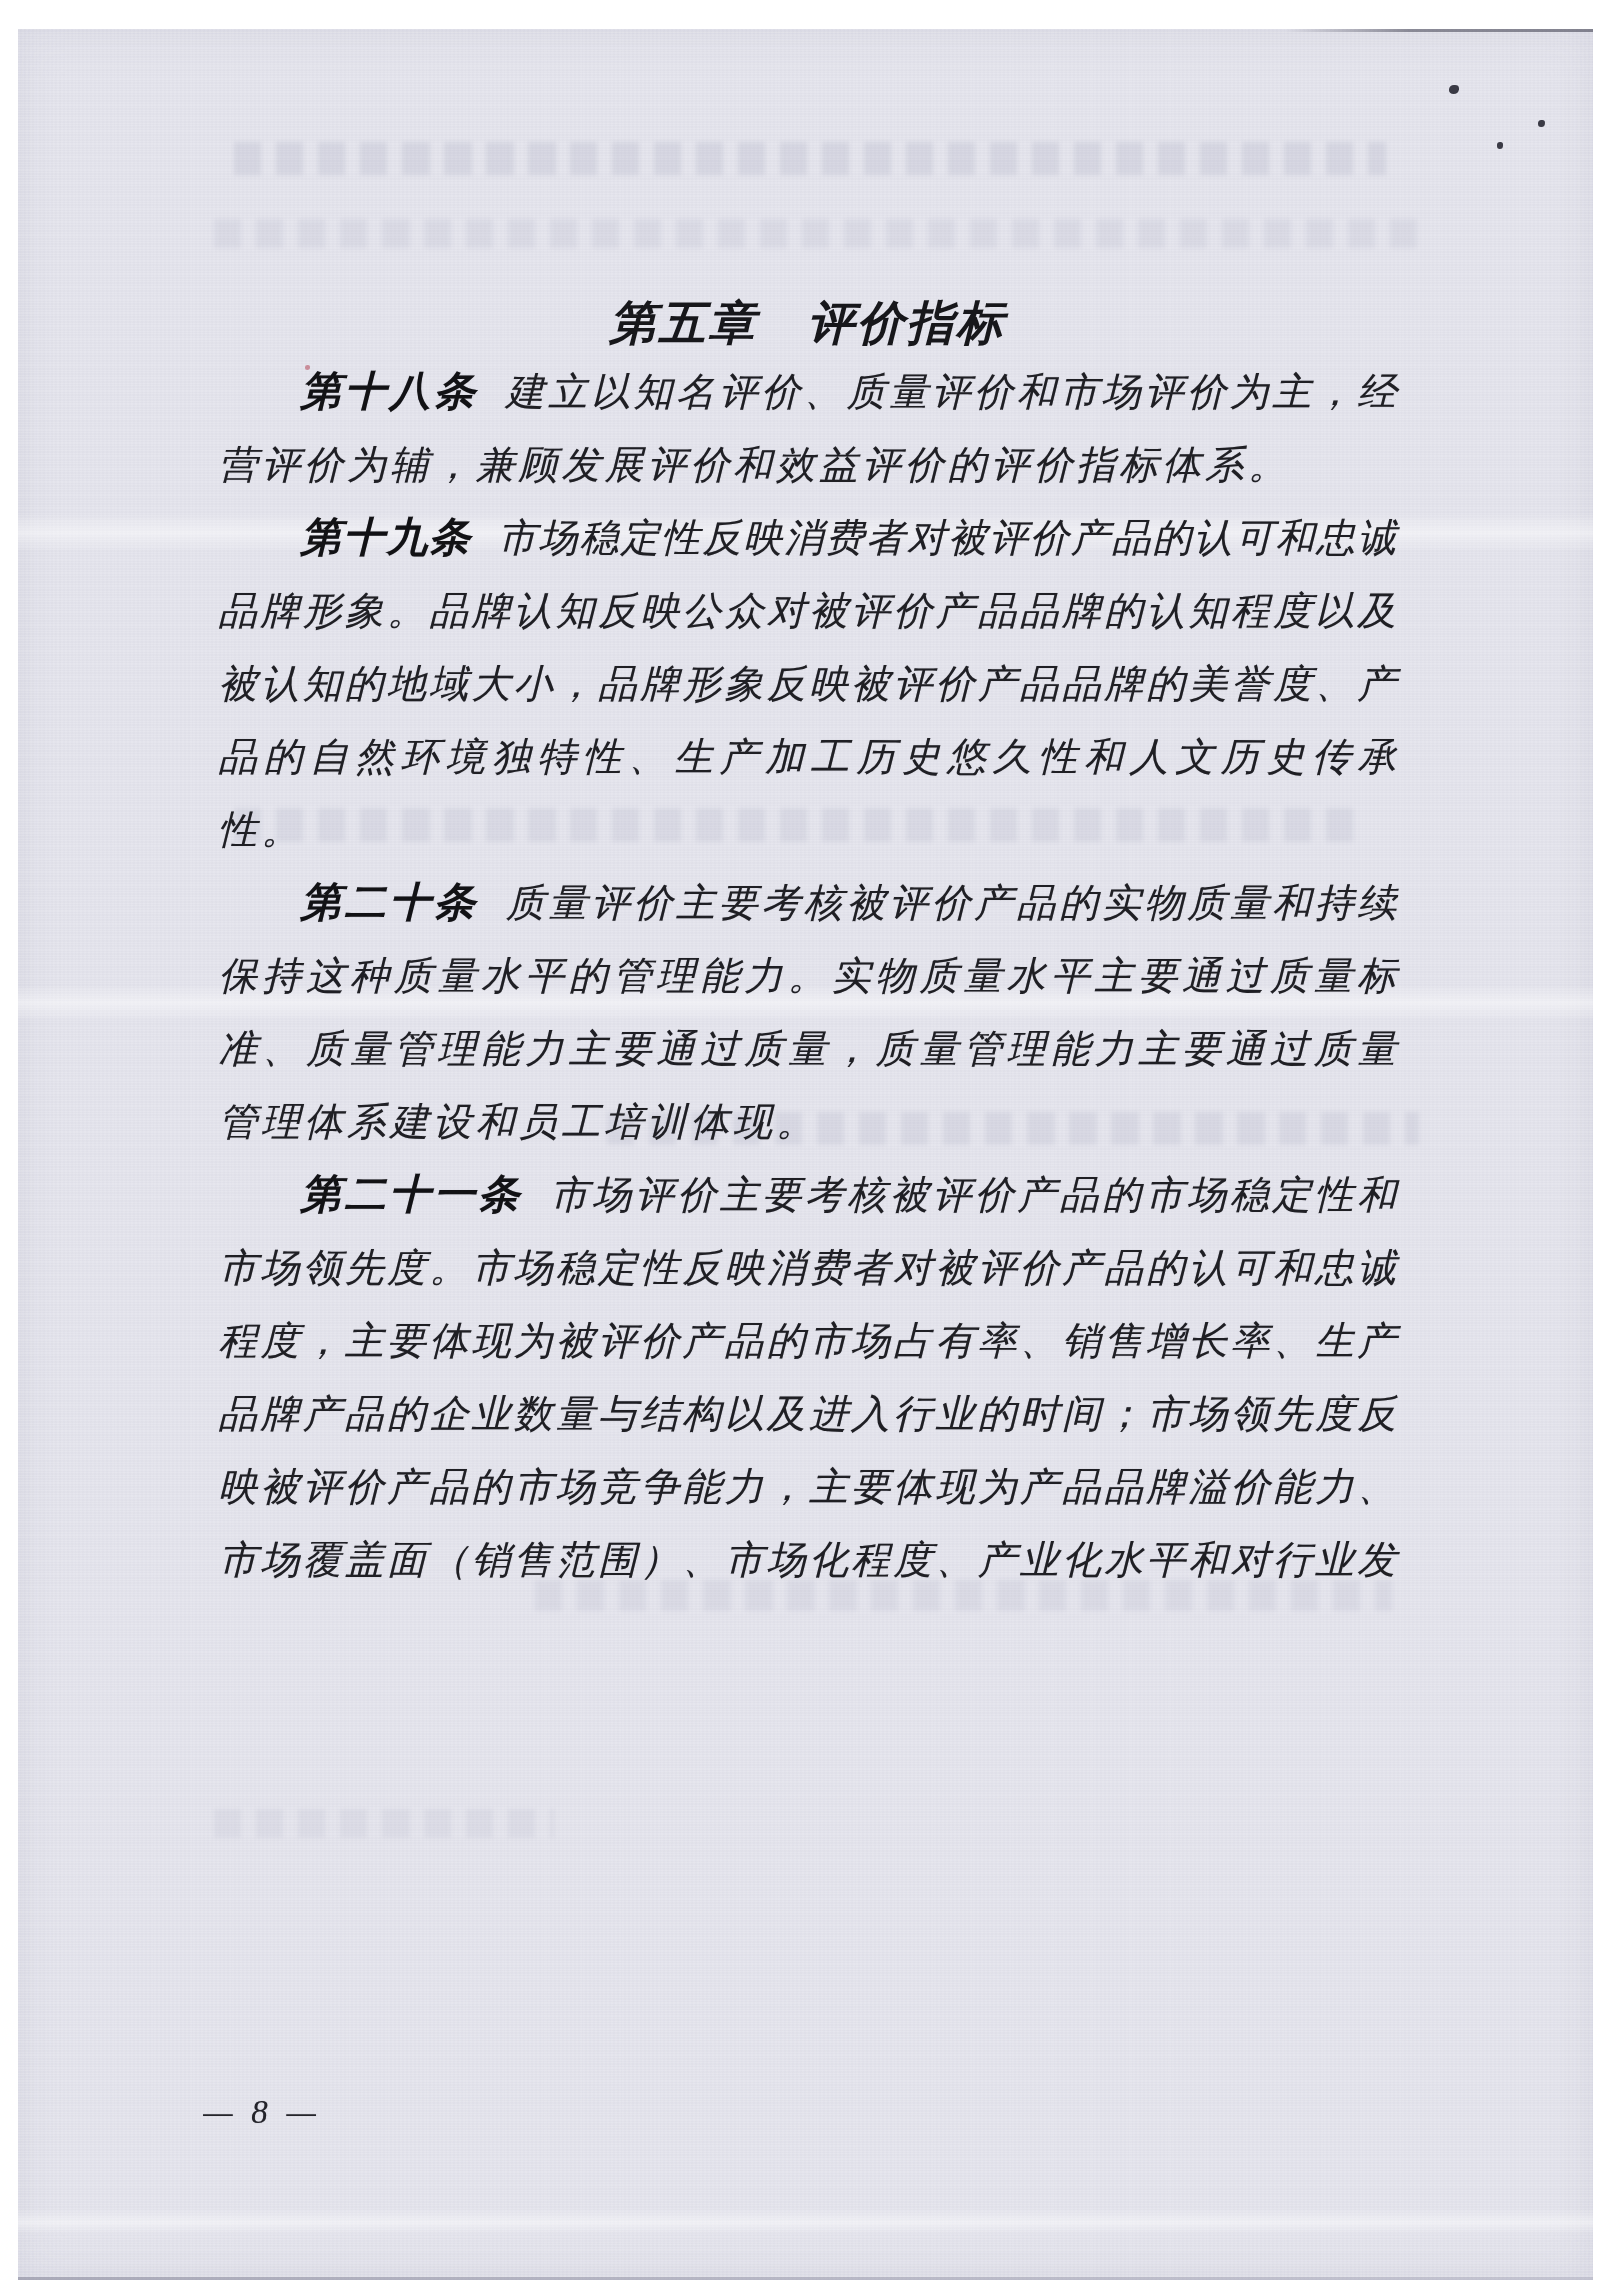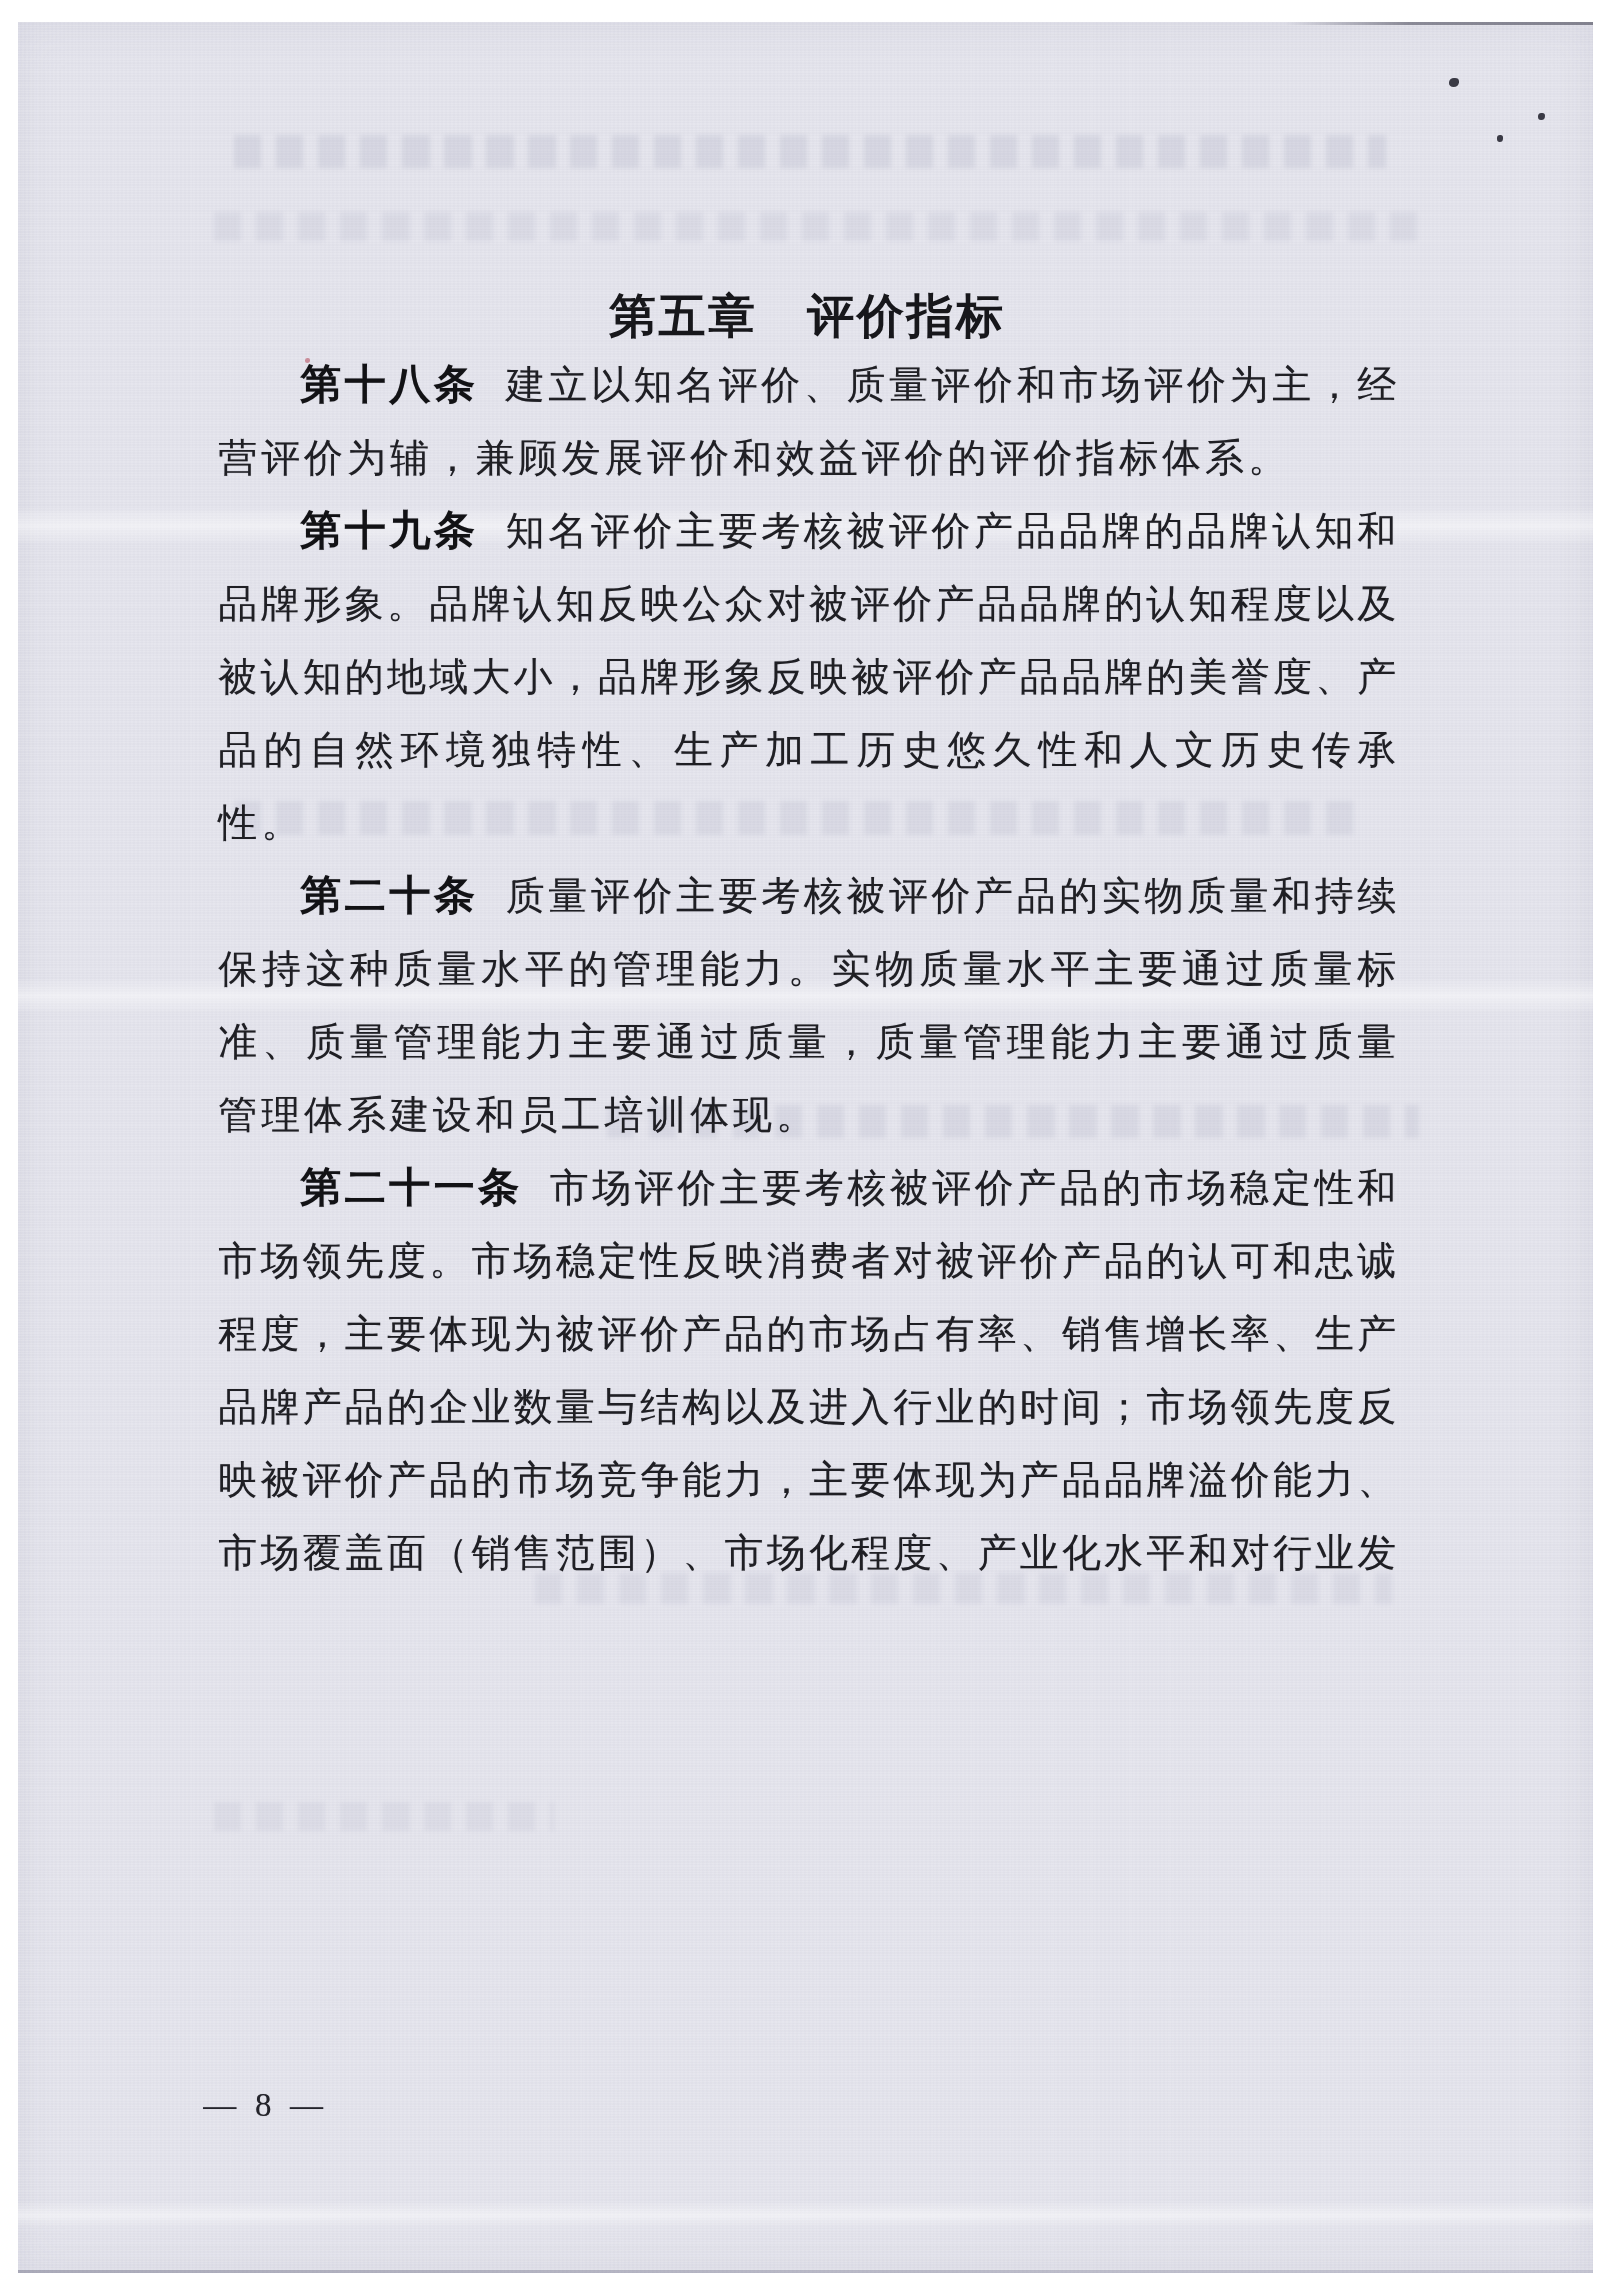--- a/index.html
+++ b/index.html
@@ -12,25 +12,26 @@
     height: 2295px;
     position: relative;
     overflow: hidden;
     font-family: "Liberation Serif", "DejaVu Serif", serif;
   }
 
   
   .page {
     position: absolute;
     left: 18.3px;
-    top: 22px;
+    top: 29px;
     width: 1575px;
     height: 2251px;
     background: #e4e4ec;
     box-shadow: inset 0 0 39px rgba(190,190,205,0.35);
+    font-style: italic;
   }
   
   .page::before {
     content: "";
     position: absolute;
     inset: 0;
     background:
       repeating-linear-gradient(180deg,
         rgba(255,255,255,0.05) 0px, rgba(255,255,255,0.05) 1.3px,
         rgba(120,120,150,0.025) 1.3px, rgba(120,120,150,0.025) 2.6px),
@@ -166,21 +167,21 @@
   <div class="text-column">
 
     <div class="chapter-title">第五章　评价指标</div>
 
     <div class="para">
       <div class="line first fill"><span class="art-num">第十八条</span><span class="num-gap"></span><span>建立以知名评价、质量评价和市场评价为主，经</span></div>
       <div class="line end">营评价为辅，兼顾发展评价和效益评价的评价指标体系。</div>
     </div>
 
     <div class="para">
-      <div class="line first fill"><span class="art-num">第十九条</span><span class="num-gap"></span><span>知名评价主要考核被评价产品品牌的品牌认知和</span></div>
+      <div class="line first fill"><span class="art-num">第十九条</span><span class="num-gap"></span><span>市场稳定性反映消费者对被评价产品的认可和忠诚</span></div>
       <div class="line fill">品牌形象。品牌认知反映公众对被评价产品品牌的认知程度以及</div>
       <div class="line fill">被认知的地域大小，品牌形象反映被评价产品品牌的美誉度、产</div>
       <div class="line fill">品的自然环境独特性、生产加工历史悠久性和人文历史传承</div>
       <div class="line end">性。</div>
     </div>
 
     <div class="para">
       <div class="line first fill"><span class="art-num">第二十条</span><span class="num-gap"></span><span>质量评价主要考核被评价产品的实物质量和持续</span></div>
       <div class="line fill">保持这种质量水平的管理能力。实物质量水平主要通过质量标</div>
       <div class="line fill">准、质量管理能力主要通过质量，质量管理能力主要通过质量</div>

